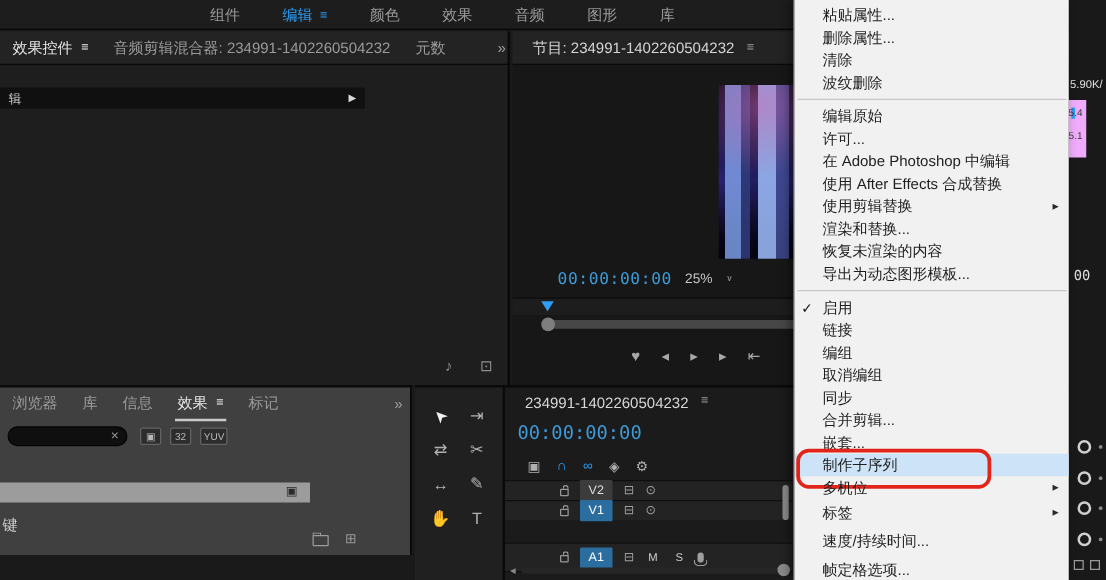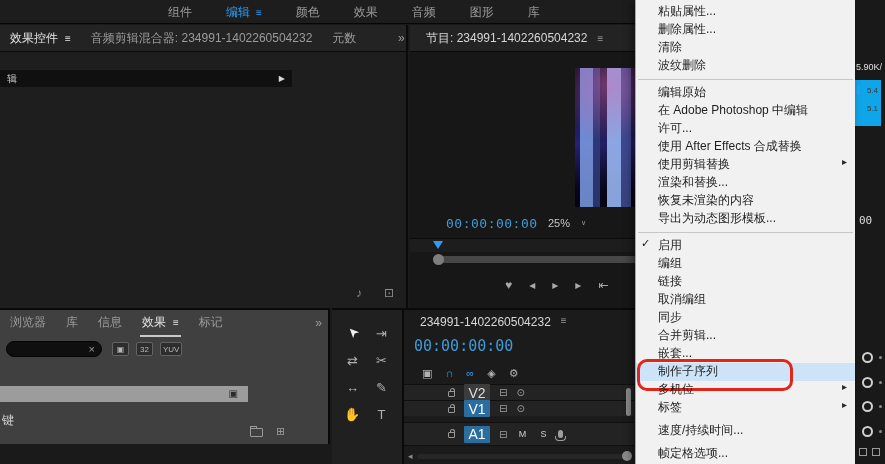--- a/index.html
+++ b/index.html
@@ -83,55 +83,55 @@
   
   .timeline-panel{position:absolute;left:404px;top:308px;width:481px;height:156px;background:#1b1b1b;border-top:2px solid #0a0a0a}
   .tl-header{position:absolute;left:16px;top:5px;display:flex;gap:10px;font-size:12px;color:#d8d8d8}
   .tl-header .tabmenu{color:#9b9b9b}
   .tl-timecode{position:absolute;left:10px;top:27px;font-family:"DejaVu Sans Mono",monospace;font-size:15px;color:var(--tc)}
   .tl-toolbar{position:absolute;left:18px;top:57px;display:flex;gap:13px}
   .tlicon{font-size:11px;color:#b0b0b0}
   .tlicon.active{color:var(--accent)}
   .tracks{position:absolute;left:0;top:74px;width:230px}
   .trow{display:flex;align-items:center;gap:9px;padding-left:44px;height:16px;background:#232323;border-top:1px solid #0f0f0f}
-  .trow.arow{height:24px;margin-top:6px;border-bottom:1px solid #0f0f0f}
+  .trow.arow{height:24px;margin-top:18px;border-bottom:1px solid #0f0f0f}
   .tlock{width:7px;height:6px;border:1px solid #989898;border-radius:1px;position:relative;margin-top:2px}
   .tlock::before{content:"";position:absolute;top:-4px;left:1px;width:3px;height:3px;border:1px solid #989898;border-bottom:none;border-radius:3px 3px 0 0}
-  .tlabel{width:26px;height:17px;background:#3c3c3c;color:#ddd;font-size:14px;display:flex;align-items:center;justify-content:center;border-radius:1px}
+  .tlabel{width:26px;height:17px;background:#3c3c3c;color:#ddd;font-size:10px;display:flex;align-items:center;justify-content:center;border-radius:1px}
   .tlabel.sel{background:var(--tblue);color:#fff}
   .trico{font-size:10px;color:#9e9e9e}
   .msbtn{font-size:9px;color:#cfcfcf;width:12px;text-align:center}
   .mic{width:5px;height:8px;border-radius:3px;background:#9e9e9e;position:relative;margin-right:2px}
   .mic::after{content:"";position:absolute;left:-3px;bottom:-3px;width:9px;height:4px;border:1px solid #9e9e9e;border-top:none;border-radius:0 0 4px 4px}
   .vscroll{position:absolute;left:222px;top:78px;width:5px;height:28px;background:#8a8a8a;border-radius:3px}
   .hscroll{position:absolute;left:4px;top:140px;width:226px;height:12px;display:flex;align-items:center}
   .harrow{font-size:9px;color:#8a8a8a}
   .htrack{flex:1;height:5px;background:#262626;border-radius:3px;margin:0 4px}
   .hknob{position:absolute;right:2px;top:1px;width:10px;height:10px;border-radius:50%;background:#8a8a8a}
 
   
   .right-strip{position:absolute;left:855px;top:0;width:30px;height:464px;background:#191919;z-index:5}
   .rs-bitrate{position:absolute;left:1px;top:62px;font-size:9px;color:#e0e0e0;white-space:nowrap}
-  .rs-box{position:absolute;left:0;top:80px;width:26px;height:46px;background:#0ea5e9}
+  .rs-box{position:absolute;left:0;top:80px;width:14px;height:46px;background:#f0abfc}
   .rs-tick{position:absolute;left:2px;top:6px;width:3px;height:9px;background:var(--accent)}
   .rs-val{position:absolute;right:3px;font-size:8px;color:#3a3a3a}
   .rs-val.v1{top:6px}.rs-val.v2{top:24px}
   .rs-duration{position:absolute;left:4px;top:214px;font-family:"DejaVu Sans Mono",monospace;font-size:11px;color:#dedede}
   .circ{position:absolute;left:7px;width:11px;height:11px;border:2px solid #d0d0d0;border-radius:50%}
   .c1{top:352px}.c2{top:377px}.c3{top:401px}.c4{top:426px}
   .dot{position:absolute;left:24px;width:3px;height:3px;background:#8a8a8a;border-radius:50%}
   .d1{top:356px}.d2{top:381px}.d3{top:405px}.d4{top:430px}
   .rs-sq{position:absolute;top:448px;width:8px;height:8px;border:1px solid #9a9a9a}
   .s1{left:4px}.s2{left:17px}
 
   
   .context-menu{position:absolute;left:635px;top:0;width:220px;height:464px;background:#f1f1f1;
                 border-left:1px solid #a9a9a9;box-shadow:-3px 0 8px rgba(0,0,0,.45);
                 padding-top:3px;font-size:12px;color:#1e1e1e;z-index:10;overflow:hidden}
-  .menu-item{height:18px;display:flex;padding:0 8px 0 5px;position:relative;white-space:nowrap}
+  .menu-item{height:18px;display:flex;align-items:center;padding:0 8px 0 5px;position:relative;white-space:nowrap}
   .menu-item:nth-last-child(-n+3){height:23px}
   .menu-item .check{flex:0 0 17px;font-size:11px;color:#111}
   .menu-item .mlabel{overflow:hidden}
   .menu-item .arrow{margin-left:auto;font-size:10px;color:#2a2a2a}
   .menu-item.hl{background:var(--mhl)}
   .menu-item.annotated::after{content:"";position:absolute;left:1px;top:-4px;width:150px;height:26px;
        border:3px solid var(--ann);border-radius:10px;pointer-events:none}
   .menu-sep{height:9px;position:relative}
   .menu-sep::after{content:"";position:absolute;left:2px;right:2px;top:4px;height:1px;background:#c6c6c6}
 </style>
@@ -356,28 +356,28 @@
         <span class="check" data-name="checkmark-icon"></span>
         <span class="mlabel" data-name="menu-item-label">波纹删除</span>
         <span class="arrow" data-name="submenu-arrow-icon"></span>
       </div>
       <div class="menu-sep" data-name="menu-separator"></div>
       <div class="menu-item" data-name="menu-item-edit-original">
         <span class="check" data-name="checkmark-icon"></span>
         <span class="mlabel" data-name="menu-item-label">编辑原始</span>
         <span class="arrow" data-name="submenu-arrow-icon"></span>
       </div>
+      <div class="menu-item" data-name="menu-item-license">
+        <span class="check" data-name="checkmark-icon"></span>
+        <span class="mlabel" data-name="menu-item-label">许可...</span>
+        <span class="arrow" data-name="submenu-arrow-icon"></span>
+      </div>
       <div class="menu-item" data-name="menu-item-edit-in-photoshop">
         <span class="check" data-name="checkmark-icon"></span>
         <span class="mlabel" data-name="menu-item-label">在 Adobe Photoshop 中编辑</span>
-        <span class="arrow" data-name="submenu-arrow-icon"></span>
-      </div>
-      <div class="menu-item" data-name="menu-item-license">
-        <span class="check" data-name="checkmark-icon"></span>
-        <span class="mlabel" data-name="menu-item-label">许可...</span>
         <span class="arrow" data-name="submenu-arrow-icon"></span>
       </div>
       <div class="menu-item" data-name="menu-item-replace-with-ae-composition">
         <span class="check" data-name="checkmark-icon"></span>
         <span class="mlabel" data-name="menu-item-label">使用 After Effects 合成替换</span>
         <span class="arrow" data-name="submenu-arrow-icon"></span>
       </div>
       <div class="menu-item" data-name="menu-item-replace-with-clip">
         <span class="check" data-name="checkmark-icon"></span>
         <span class="mlabel" data-name="menu-item-label">使用剪辑替换</span>
@@ -397,28 +397,28 @@
         <span class="check" data-name="checkmark-icon"></span>
         <span class="mlabel" data-name="menu-item-label">导出为动态图形模板...</span>
         <span class="arrow" data-name="submenu-arrow-icon"></span>
       </div>
       <div class="menu-sep" data-name="menu-separator"></div>
       <div class="menu-item" data-name="menu-item-enable">
         <span class="check" data-name="checkmark-icon">✓</span>
         <span class="mlabel" data-name="menu-item-label">启用</span>
         <span class="arrow" data-name="submenu-arrow-icon"></span>
       </div>
+      <div class="menu-item" data-name="menu-item-link">
+        <span class="check" data-name="checkmark-icon"></span>
+        <span class="mlabel" data-name="menu-item-label">链接</span>
+        <span class="arrow" data-name="submenu-arrow-icon"></span>
+      </div>
       <div class="menu-item" data-name="menu-item-group">
         <span class="check" data-name="checkmark-icon"></span>
         <span class="mlabel" data-name="menu-item-label">编组</span>
-        <span class="arrow" data-name="submenu-arrow-icon"></span>
-      </div>
-      <div class="menu-item" data-name="menu-item-link">
-        <span class="check" data-name="checkmark-icon"></span>
-        <span class="mlabel" data-name="menu-item-label">链接</span>
         <span class="arrow" data-name="submenu-arrow-icon"></span>
       </div>
       <div class="menu-item" data-name="menu-item-ungroup">
         <span class="check" data-name="checkmark-icon"></span>
         <span class="mlabel" data-name="menu-item-label">取消编组</span>
         <span class="arrow" data-name="submenu-arrow-icon"></span>
       </div>
       <div class="menu-item" data-name="menu-item-synchronize">
         <span class="check" data-name="checkmark-icon"></span>
         <span class="mlabel" data-name="menu-item-label">同步</span>

